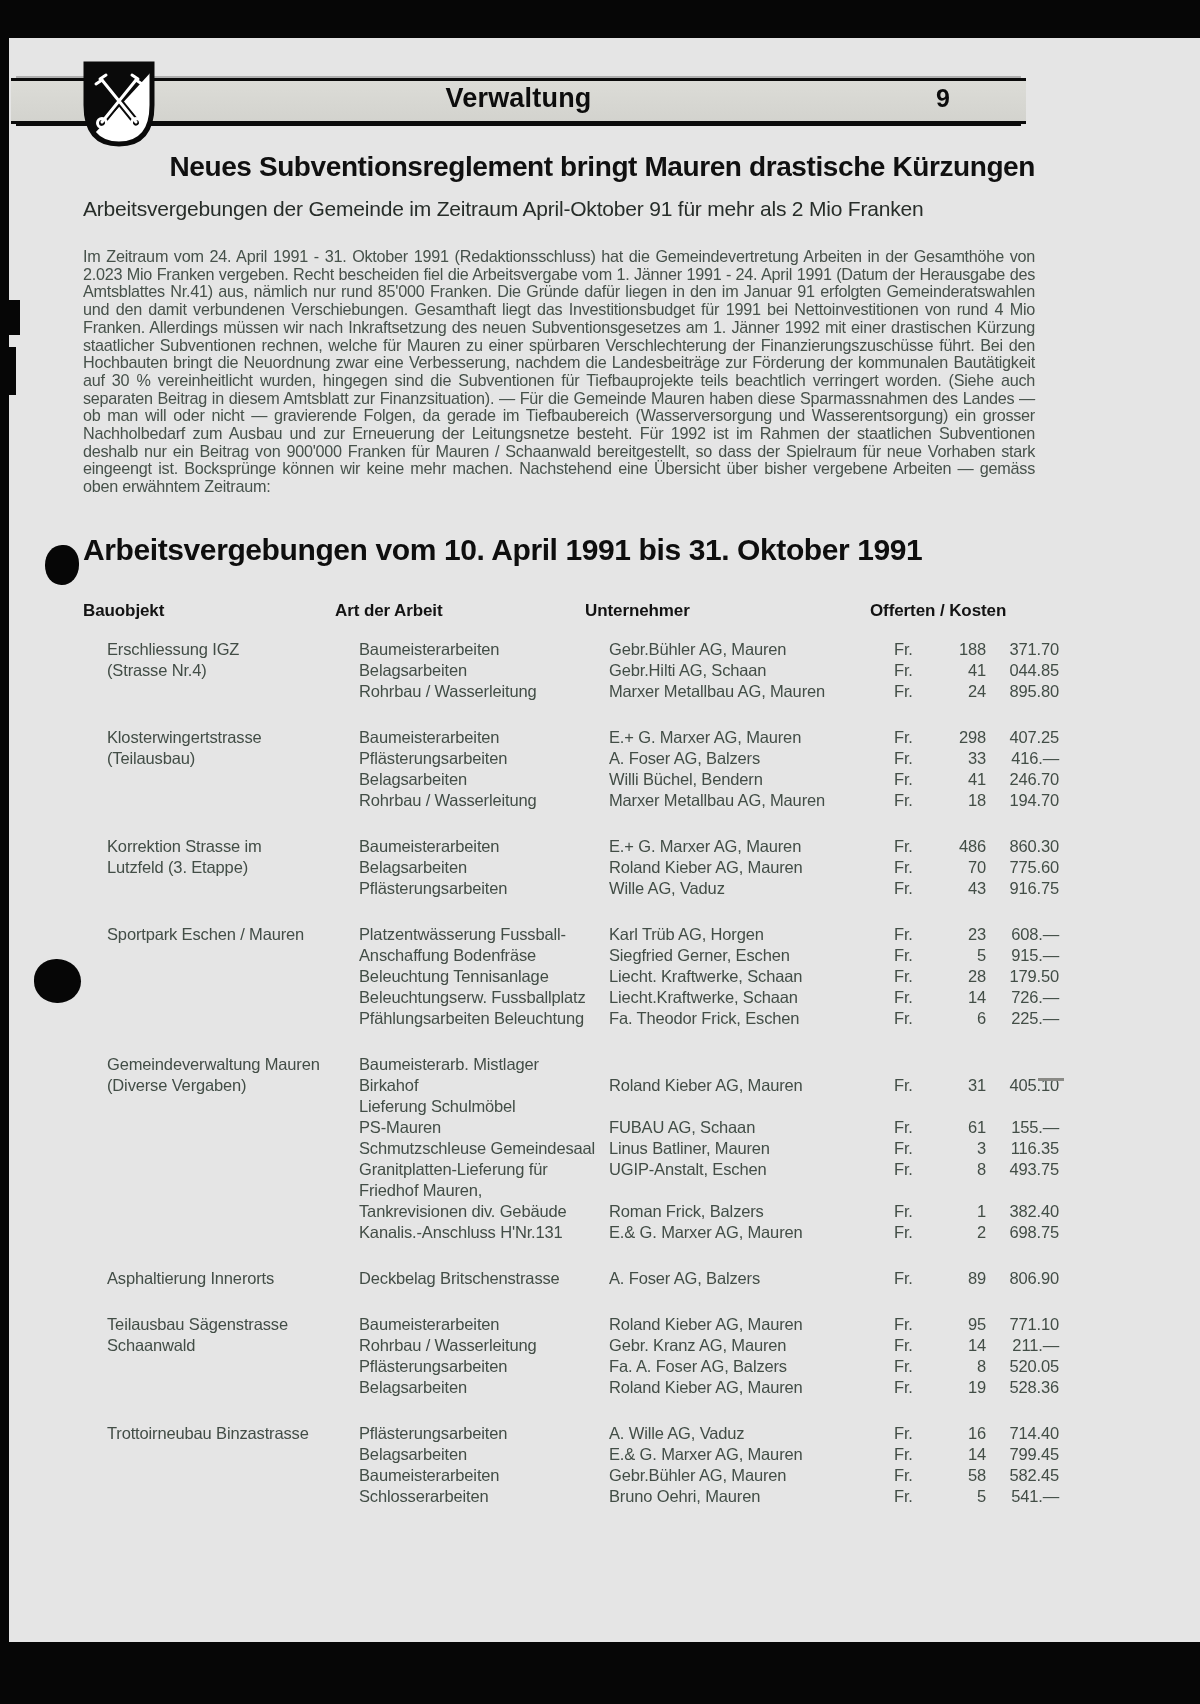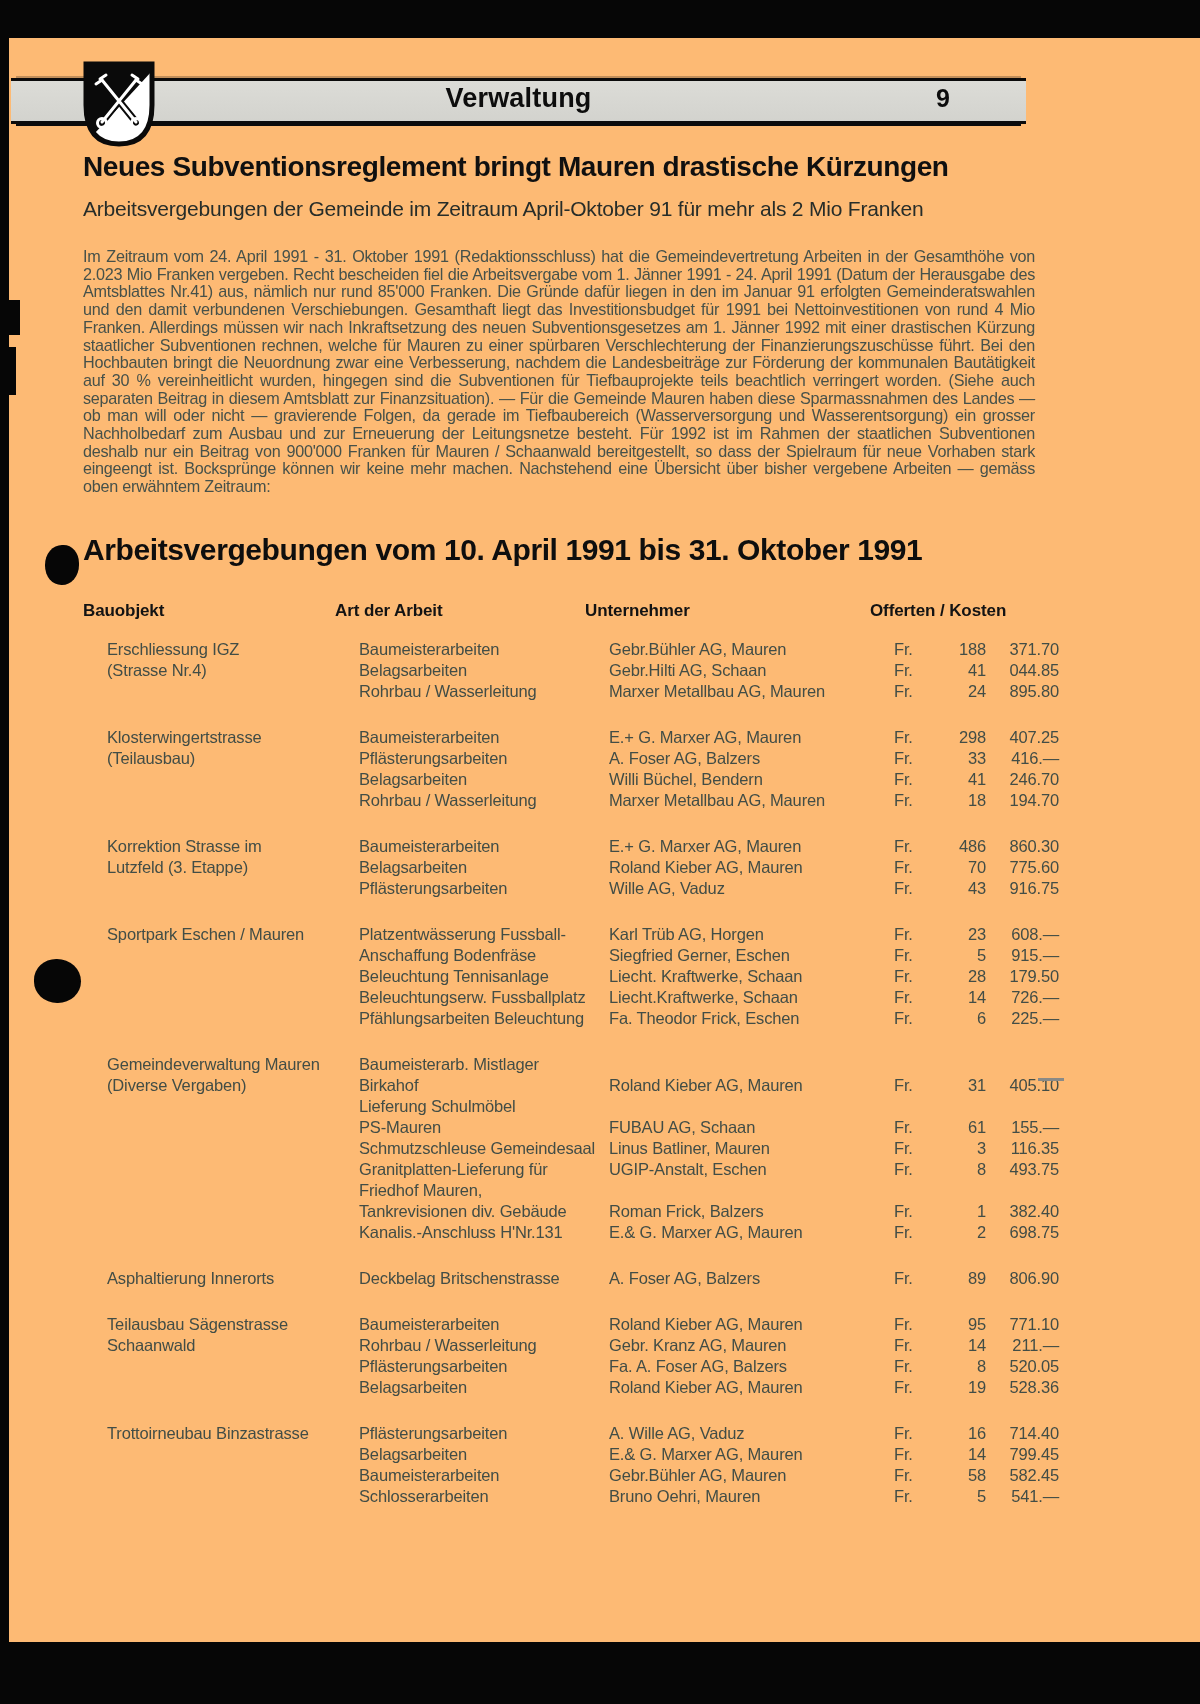--- a/index.html
+++ b/index.html
@@ -4,21 +4,21 @@
 <style>
   html,body{margin:0;padding:0;}
   body{
     width:1200px;height:1704px;position:relative;
     background:#060606;
     font-family:"Liberation Sans","DejaVu Sans",sans-serif;
     -webkit-font-smoothing:antialiased;
   }
   .page{
     position:absolute;left:9px;top:38px;right:0;bottom:62px;
-    background:#fdba74;overflow:hidden;
+    background:#e5e5e5;overflow:hidden;
   }
   .content{position:relative;margin:0 155px 0 74px;width:952px;}
 
   
   .band-wrap{position:relative;margin:40px 0 0 2px;width:1015px;height:46px;}
   .band{
     position:absolute;inset:0;
     background:linear-gradient(#dcdcd7,#d3d3ce);
     border-top:3px solid #0b0b0b;border-bottom:3px solid #0b0b0b;
     box-shadow:0 7px 0 -5px #0b0b0b, 0 -7px 0 -5px rgba(11,11,11,.25);
@@ -28,21 +28,21 @@
     font-size:27px;font-weight:bold;color:#0d0d0d;letter-spacing:.2px;
   }
   .band-page{
     position:absolute;right:76px;top:6px;font-size:25px;font-weight:bold;color:#0d0d0d;
   }
   .crest{position:absolute;left:70px;top:-18px;width:76px;height:88px;}
 
   
   .headline{
     margin:26px 0 0 0;font-size:28px;line-height:33px;font-weight:bold;
-    color:#101010;letter-spacing:-.4px;
+    color:#101010;letter-spacing:-.4px;text-align:right;
   }
   .subheadline{
     margin:13px 0 16px 0;font-size:21px;line-height:25px;font-weight:normal;
     color:#272d29;letter-spacing:-.2px;
   }
   .bodytext{
     margin:27px 0 0 0;font-size:16.2px;line-height:17.7px;
     color:#46514a;text-align:justify;letter-spacing:-.25px;
   }
   .section-heading{

